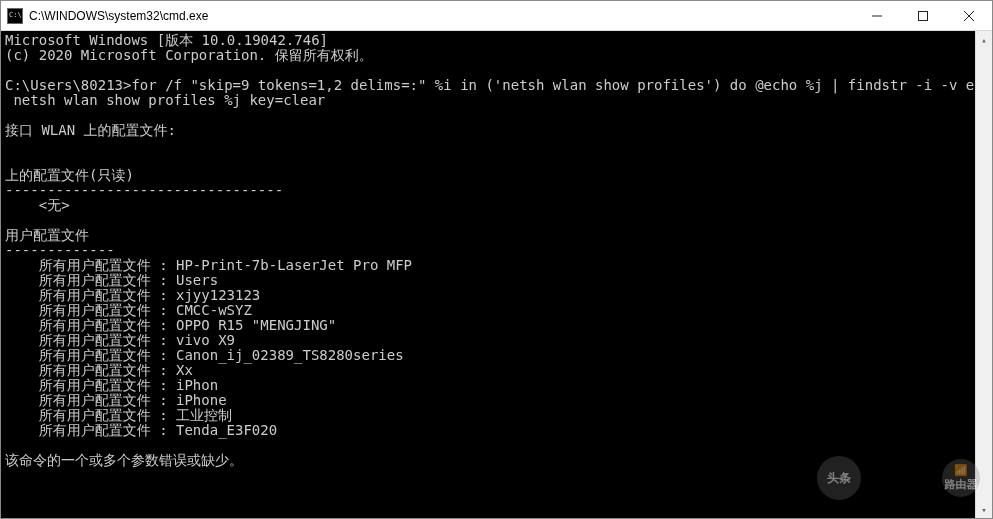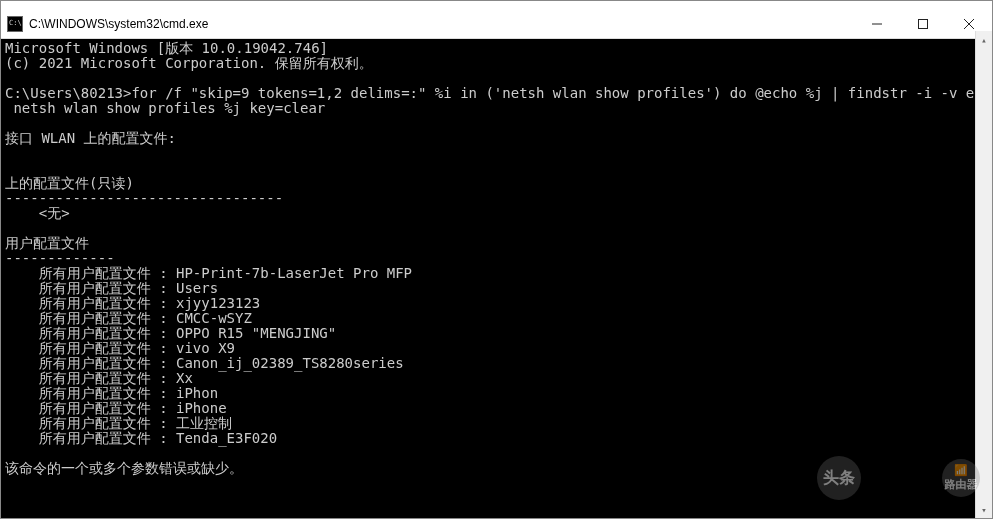--- a/index.html
+++ b/index.html
@@ -20,21 +20,20 @@
       flex-direction: column;
       position: relative;
     }
     .titlebar {
       height: 30px;
       background: #fff;
       display: flex;
       align-items: center;
       padding-left: 6px;
       border-bottom: 1px solid #ddd;
-      margin-top: 8px;
     }
     .title-icon {
       width: 16px;
       height: 16px;
       background: #000;
       border: 1px solid #666;
       margin-right: 6px;
       position: relative;
     }
     .title-icon::after {
@@ -102,21 +101,21 @@
       display: flex;
       align-items: center;
       gap: 6px;
       opacity: 0.5;
     }
     .wm-bubble {
       width: 44px; height: 44px;
       border-radius: 50%;
       background: rgba(120,120,120,0.55);
       display: flex; align-items: center; justify-content: center;
-      font-size: 16px; color: #fff; font-weight: bold;
+      font-size: 12px; color: #fff; font-weight: bold;
     }
     .wm-bubble.small { width: 38px; height: 38px; font-size: 11px; flex-direction: column; }
     .wm-text { color: #000000; font-size: 14px; font-family: "Microsoft YaHei"; }
   </style>
 </head>
 <body>
 
 <div class="window">
   <div class="titlebar">
     <div class="title-icon"></div>
@@ -136,21 +135,21 @@
       <div class="title-btn close">
         <svg width="10" height="10">
             <line x1="0" y1="0" x2="10" y2="10"></line>
             <line x1="10" y1="0" x2="0" y2="10"></line>
           </svg>
       </div>
     </div>
   </div>
 
   <div class="terminal"><span>Microsoft Windows [版本 10.0.19042.746]</span>
-<span>(c) 2021 Microsoft Corporation. 保留所有权利。</span>
+<span>(c) 2020 Microsoft Corporation. 保留所有权利。</span>
 
 <span>C:\Users\80213&gt;for /f "skip=9 tokens=1,2 delims=:" %i in ('netsh wlan show profiles') do @echo %j | findstr -i -v echo |</span>
 <span> netsh wlan show profiles %j key=clear</span>
 
 <span>接口 WLAN 上的配置文件:</span>
 
 
 <span>上的配置文件(只读)</span>
 <span>---------------------------------</span>
 <span>    &lt;无&gt;</span>

